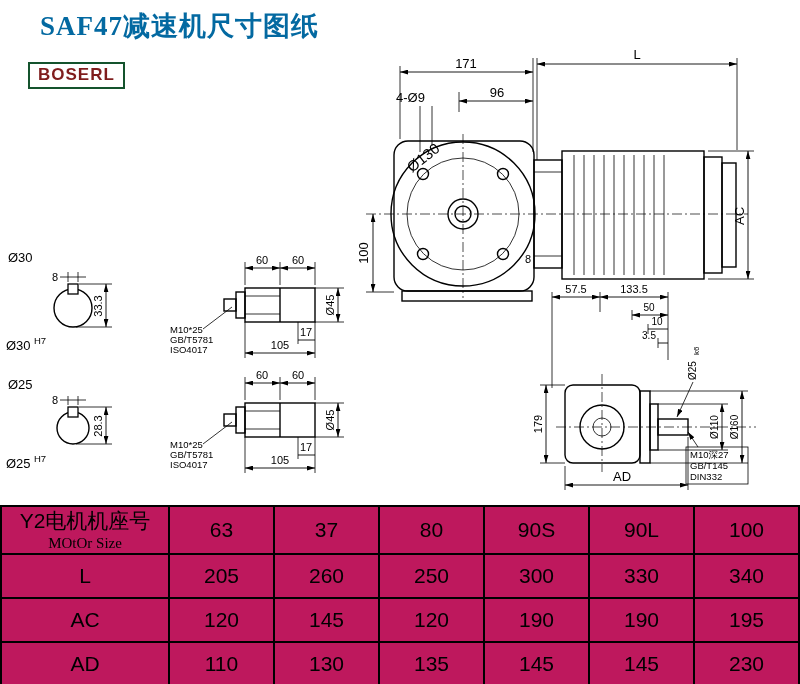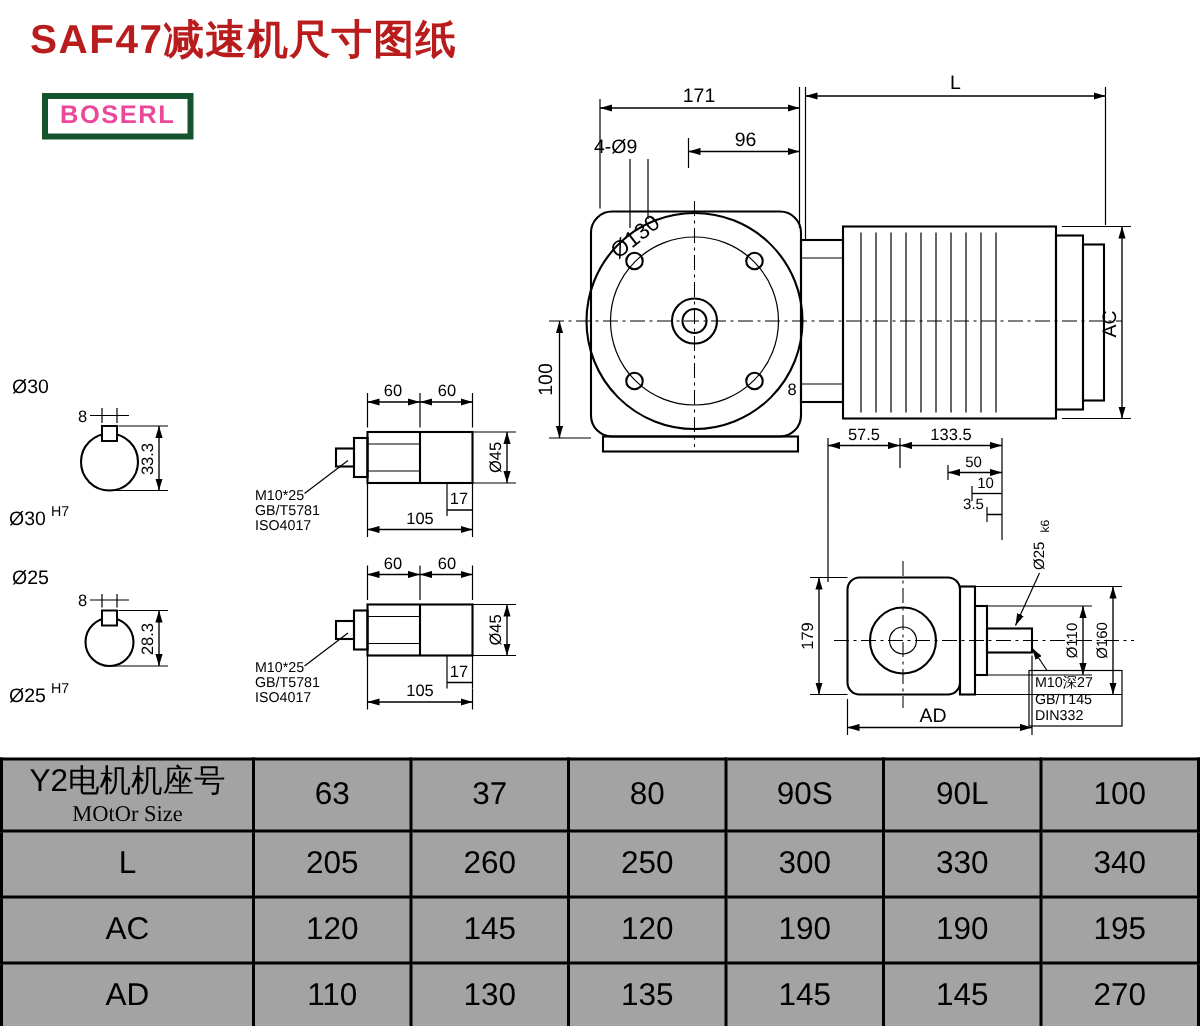--- a/index.html
+++ b/index.html
@@ -1,28 +1,28 @@
 <!DOCTYPE html>
 <html><head>
 <meta charset="utf-8">
 <style>
   html,body{margin:0;padding:0;background:#fff;}
   .page{position:relative;width:800px;height:684px;background:#fff;font-family:"Liberation Sans",sans-serif;overflow:hidden;}
-  .title{position:absolute;left:20px;top:8px;margin:0;font-size:27px;font-weight:bold;color:#b91c1c;letter-spacing:1px;z-index:3;}
-  .logo{position:absolute;left:28px;top:62px;border:4px solid #14532d;color:#ec4899;font-size:17px;font-weight:bold;padding:1px 8px 2px;letter-spacing:1px;z-index:3;background:#fff;}
+  .title{position:absolute;left:40px;top:8px;margin:0;font-size:27px;font-weight:bold;color:#0369a1;letter-spacing:1px;z-index:3;font-family:Liberation Serif, serif;}
+  .logo{position:absolute;left:28px;top:62px;border:2px solid #14532d;color:#7f1d1d;font-size:17px;font-weight:bold;padding:1px 8px 2px;letter-spacing:1px;z-index:3;background:#fff;}
   svg.drawing{position:absolute;left:0;top:0;display:block;}
   svg text{font-family:"Liberation Sans",sans-serif;fill:#000;}
   .t15{font-size:15px;} .t13{font-size:13px;} .t11{font-size:11px;} .t10{font-size:10px;} .t9{font-size:9.5px;} .t8{font-size:8px;}
   .obj{fill:none;stroke:#000;stroke-width:1.4;}
   .objf{fill:#fff;stroke:#000;stroke-width:1.3;}
   .thin{fill:none;stroke:#000;stroke-width:0.8;}
   .dim{fill:none;stroke:#000;stroke-width:0.9;}
   .cl{fill:none;stroke:#000;stroke-width:0.7;stroke-dasharray:10 3 2 3;}
   table.dims{position:absolute;left:0;top:505px;width:800px;height:179px;border-collapse:collapse;table-layout:fixed;}
-  table.dims td{border:2px solid #000;text-align:center;vertical-align:middle;font-size:21px;color:#000;padding:0;background:#a3a3a3;}
+  table.dims td{border:2px solid #000;text-align:center;vertical-align:middle;font-size:21px;color:#000;padding:0;background:#be185d;}
   td.hcell{font-size:16px;line-height:1.25;}
   .mot{font-family:Liberation Serif, serif;font-size:15px;}
 </style>
 </head>
 <body>
 
 <div class="page">
 
   <h1 class="title">SAF47减速机尺寸图纸</h1>
   <div class="logo"><span>BOSERL</span></div>
@@ -255,18 +255,18 @@
       <td>190</td>
       <td>195</td>
     </tr>
     <tr style="height:43px">
       <td>AD</td>
       <td>110</td>
       <td>130</td>
       <td>135</td>
       <td>145</td>
       <td>145</td>
-      <td>270</td>
+      <td>230</td>
     </tr>
   </tbody>
     </table>
 
 </div>
 
 </body></html>

